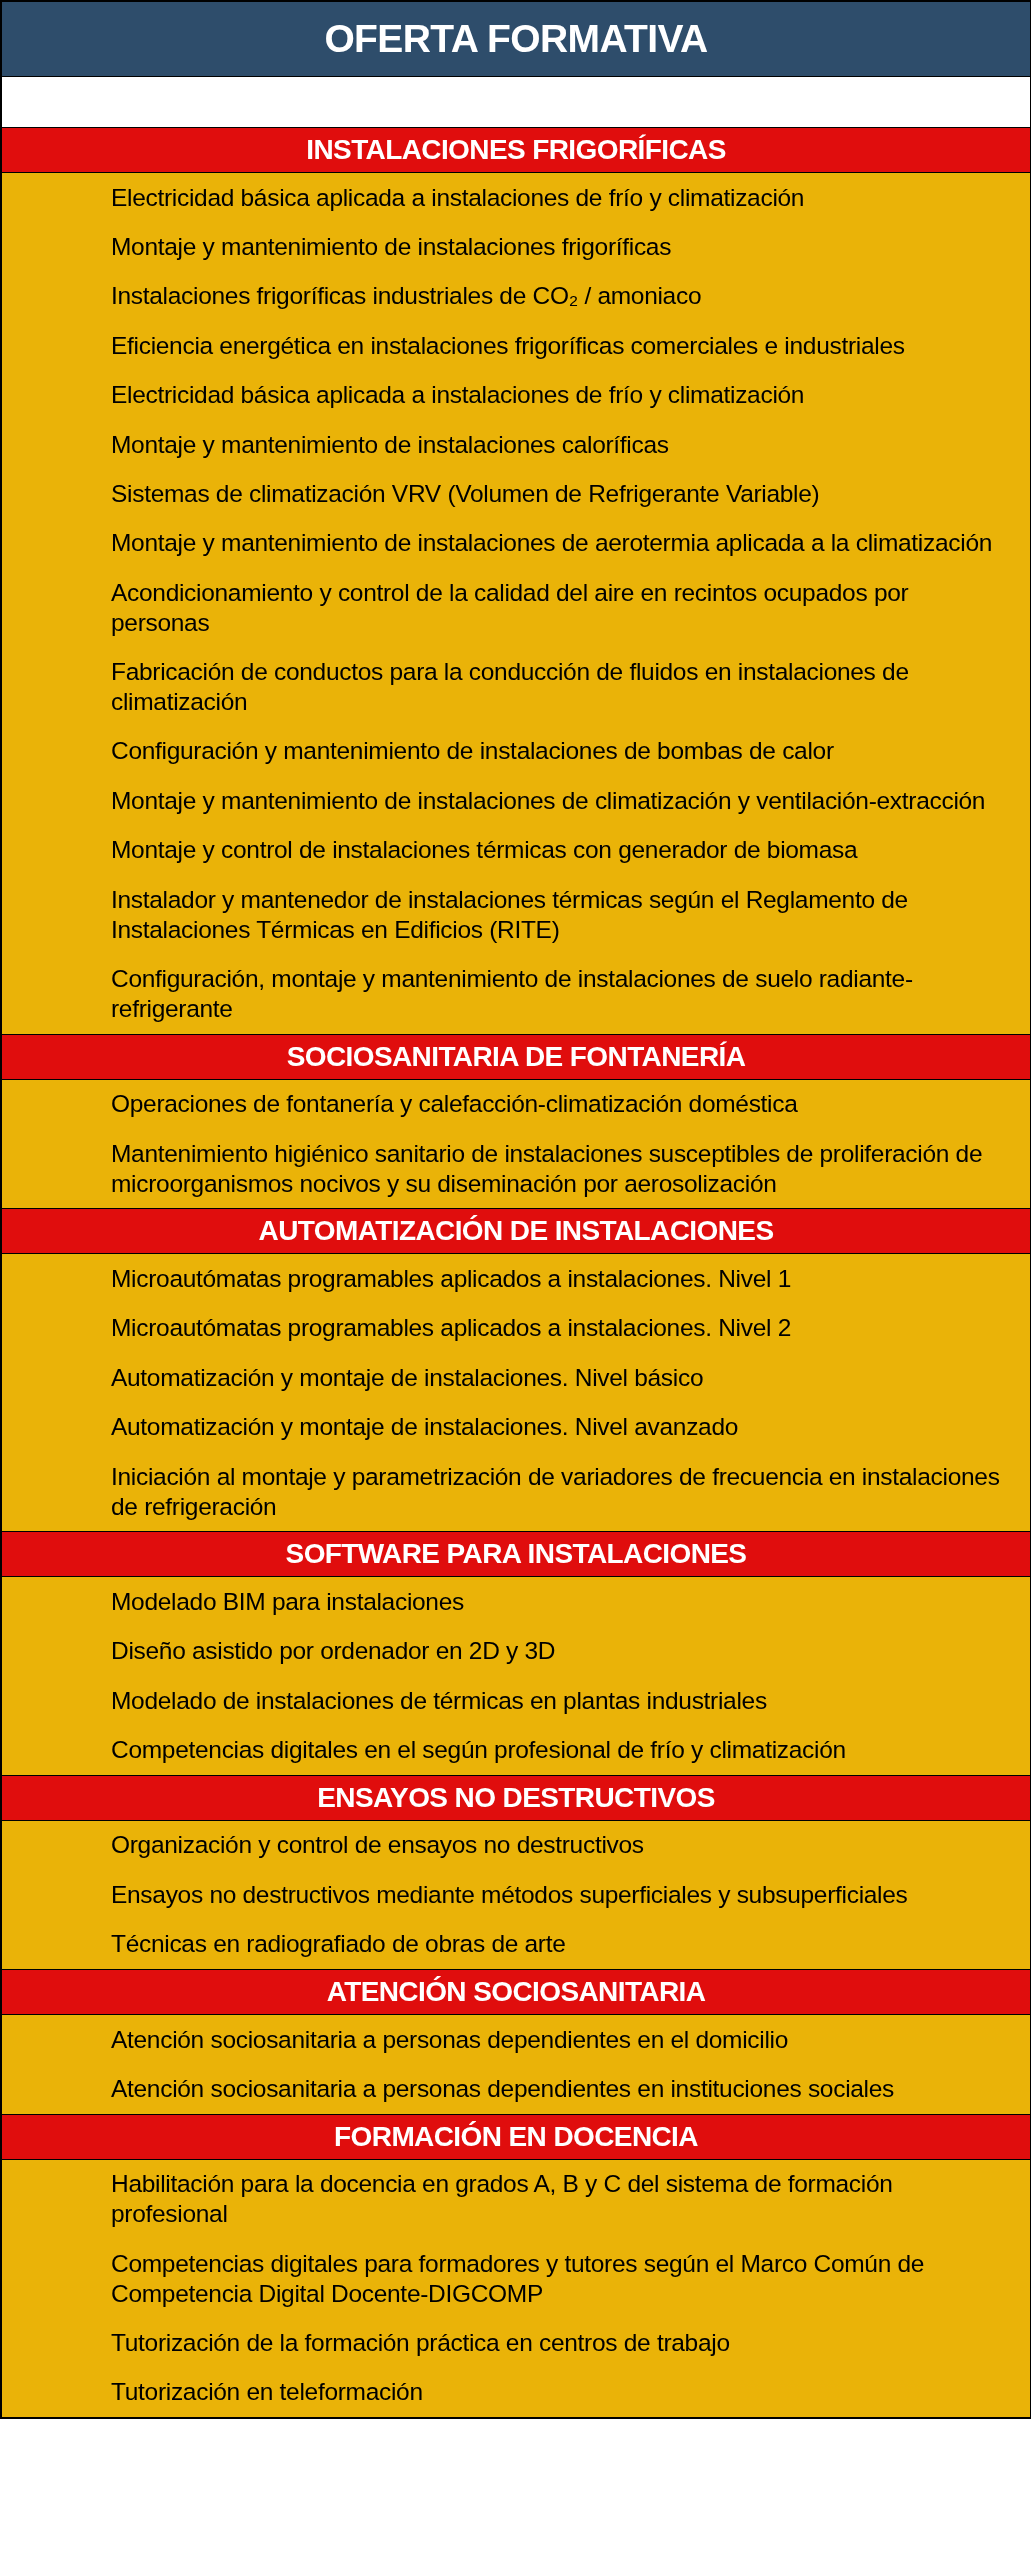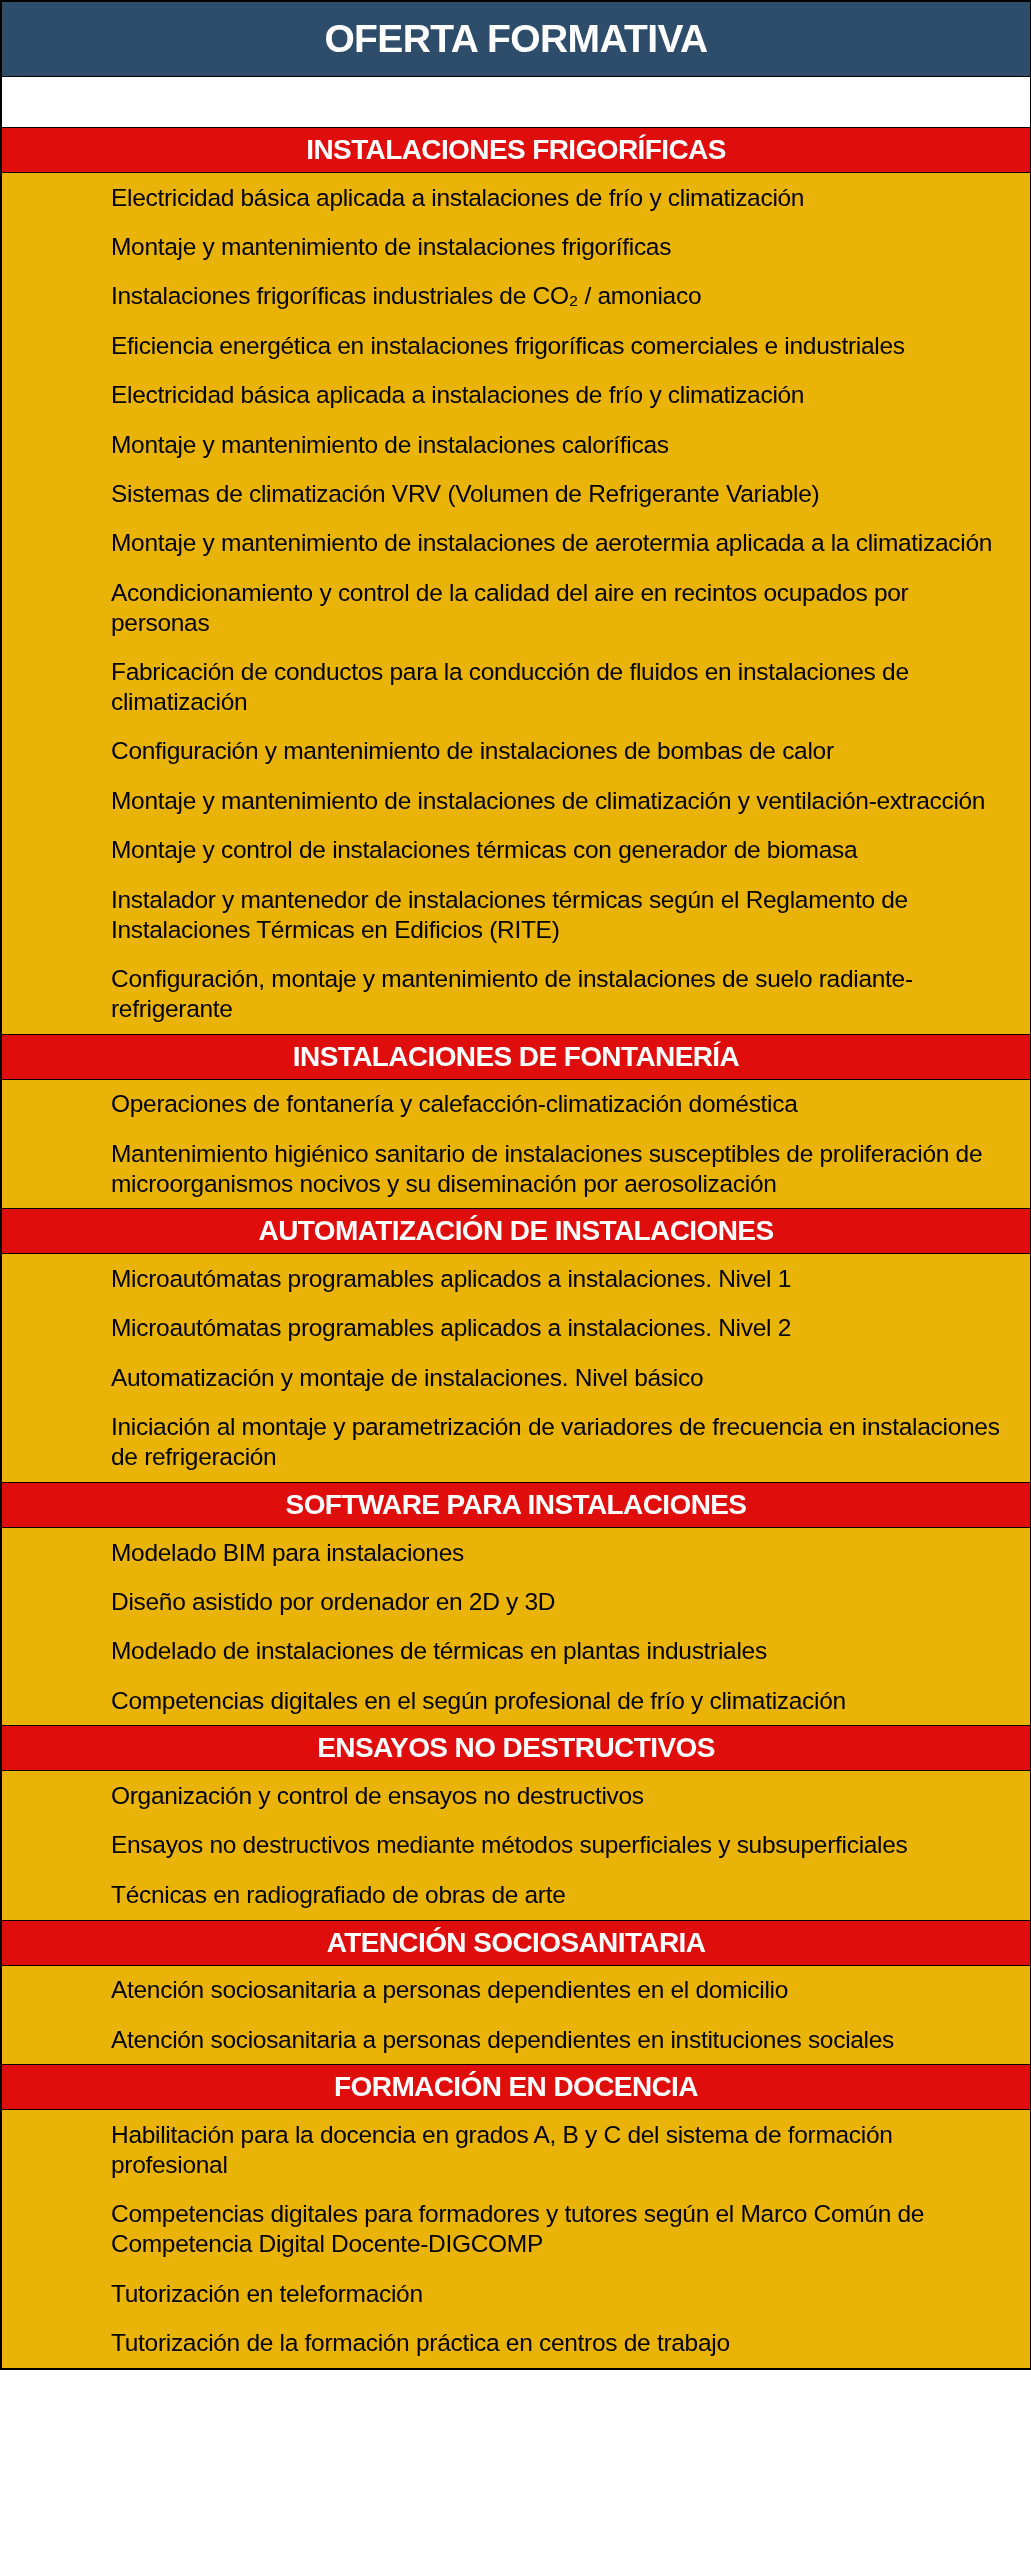--- a/index.html
+++ b/index.html
@@ -115,41 +115,44 @@
         <div class="item-row">
           <span class="item-text">Montaje y control de instalaciones térmicas con generador de biomasa</span>
         </div>
         <div class="item-row">
           <span class="item-text">Instalador y mantenedor de instalaciones térmicas según el Reglamento de Instalaciones Térmicas en Edificios (RITE)</span>
         </div>
         <div class="item-row">
           <span class="item-text">Configuración, montaje y mantenimiento de instalaciones de suelo radiante-refrigerante</span>
         </div>
         <div class="section-header">
-          <span class="section-title">INSTALACIONES DE FONTANERÍA</span>
+          <span class="section-title">SOCIOSANITARIA DE FONTANERÍA</span>
         </div>
         <div class="item-row">
           <span class="item-text">Operaciones de fontanería y calefacción-climatización doméstica</span>
         </div>
         <div class="item-row">
           <span class="item-text">Mantenimiento higiénico sanitario de instalaciones susceptibles de proliferación de microorganismos nocivos y su diseminación por aerosolización</span>
         </div>
         <div class="section-header">
           <span class="section-title">AUTOMATIZACIÓN DE INSTALACIONES</span>
         </div>
         <div class="item-row">
           <span class="item-text">Microautómatas programables aplicados a instalaciones. Nivel 1</span>
         </div>
         <div class="item-row">
           <span class="item-text">Microautómatas programables aplicados a instalaciones. Nivel 2</span>
         </div>
         <div class="item-row">
           <span class="item-text">Automatización y montaje de instalaciones. Nivel básico</span>
         </div>
         <div class="item-row">
+          <span class="item-text">Automatización y montaje de instalaciones. Nivel avanzado</span>
+        </div>
+        <div class="item-row">
           <span class="item-text">Iniciación al montaje y parametrización de variadores de frecuencia en instalaciones de refrigeración</span>
         </div>
         <div class="section-header">
           <span class="section-title">SOFTWARE PARA INSTALACIONES</span>
         </div>
         <div class="item-row">
           <span class="item-text">Modelado BIM para instalaciones</span>
         </div>
         <div class="item-row">
           <span class="item-text">Diseño asistido por ordenador en 2D y 3D</span>
@@ -184,21 +187,21 @@
         <div class="section-header">
           <span class="section-title">FORMACIÓN EN DOCENCIA</span>
         </div>
         <div class="item-row">
           <span class="item-text">Habilitación para la docencia en grados A, B y C del sistema de formación profesional</span>
         </div>
         <div class="item-row">
           <span class="item-text">Competencias digitales para formadores y tutores según el Marco Común de Competencia Digital Docente-DIGCOMP</span>
         </div>
         <div class="item-row">
+          <span class="item-text">Tutorización de la formación práctica en centros de trabajo</span>
+        </div>
+        <div class="item-row">
           <span class="item-text">Tutorización en teleformación</span>
-        </div>
-        <div class="item-row">
-          <span class="item-text">Tutorización de la formación práctica en centros de trabajo</span>
         </div>
       </div>
   </div>
 </div>
 
 
 </body></html>

